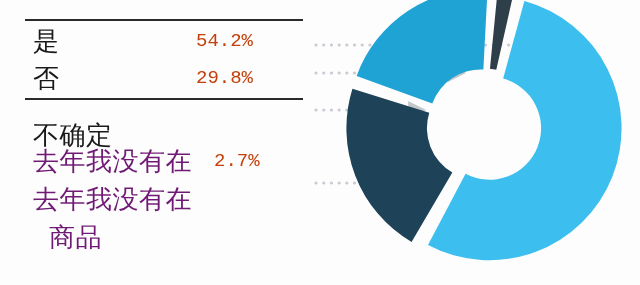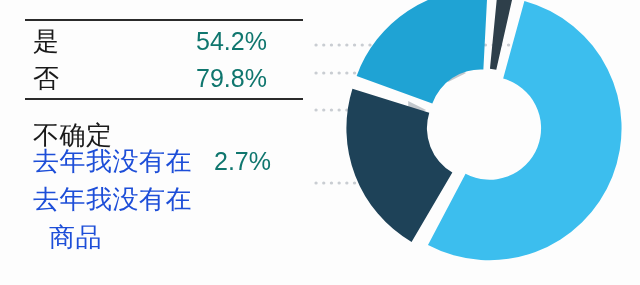--- a/index.html
+++ b/index.html
@@ -52,38 +52,38 @@
     font-size: 26px;
     line-height: 30px;
     letter-spacing: 0.5px;
     white-space: nowrap;
     font-family: "DejaVu Sans", "Liberation Sans", sans-serif;
     font-weight: 400;
   }
   .tvalue {
     position: absolute;
     left: 196px;
-    color: #0f766e;
-    font-size: 25px;
+    color: #c2410c;
+    font-size: 19px;
     line-height: 30px;
     white-space: nowrap;
-    font-family: Liberation Sans, sans-serif;
+    font-family: Liberation Mono, monospace;
   }
 
   #row1 { top: 26px; height: 36px; }
   #row2 { top: 63px; height: 36px; }
   #row3 { top: 104px; height: 36px; margin-top: 16px; }
   #row4 { top: 146px; height: 110px; }
 
   #row4 .tvalue { left: 206px; top: 0px; margin-left: 8px; }
 
   .wrap-line {
     position: absolute;
     left: 33px;
-    color: #1d4ed8;
+    color: #701a75;
     font-size: 26px;
     line-height: 30px;
     letter-spacing: 0.5px;
     white-space: nowrap;
     font-family: "DejaVu Sans", "Liberation Sans", sans-serif;
   }
   #row4-l1 { top: 0px; }
   #row4-l2 { top: 38px; }
   #row4-l3 { top: 76px; margin-left: 16px; }
 
@@ -123,21 +123,21 @@
     <div class="rule" id="rule-top"></div>
     <div class="rule" id="rule-mid"></div>
 
     <div class="trow" id="row1">
       <span class="tlabel">是</span>
       <span class="tvalue">54.2%</span>
     </div>
 
     <div class="trow" id="row2">
       <span class="tlabel">否</span>
-      <span class="tvalue">79.8%</span>
+      <span class="tvalue">29.8%</span>
     </div>
 
     <div class="trow" id="row3">
       <span class="tlabel">不确定</span>
     </div>
 
     <div id="spell-underline">
       
     </div>
 

